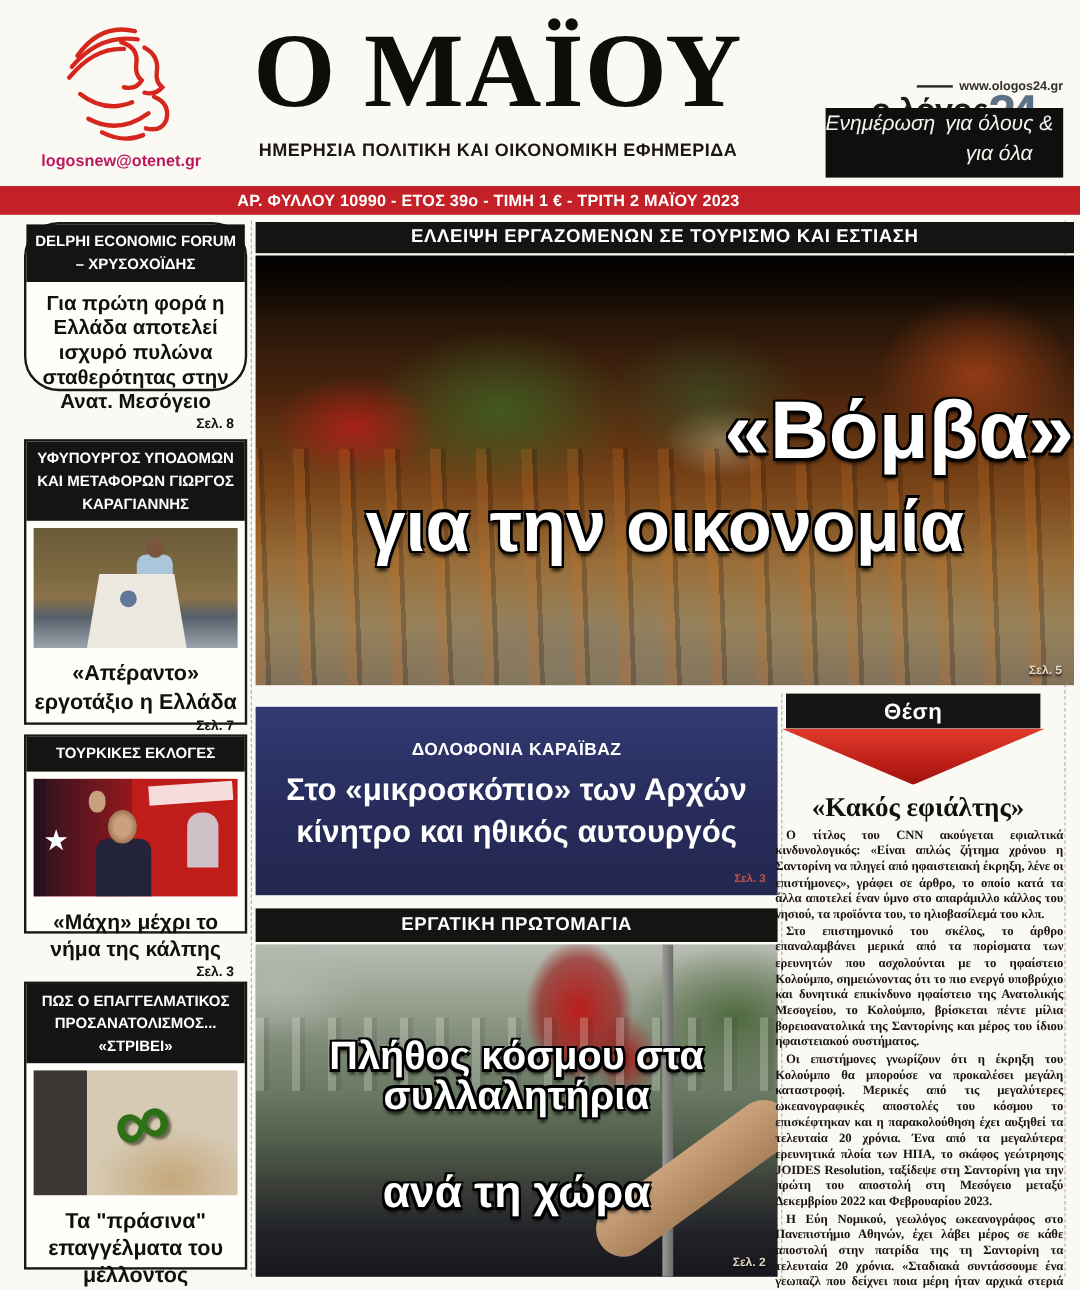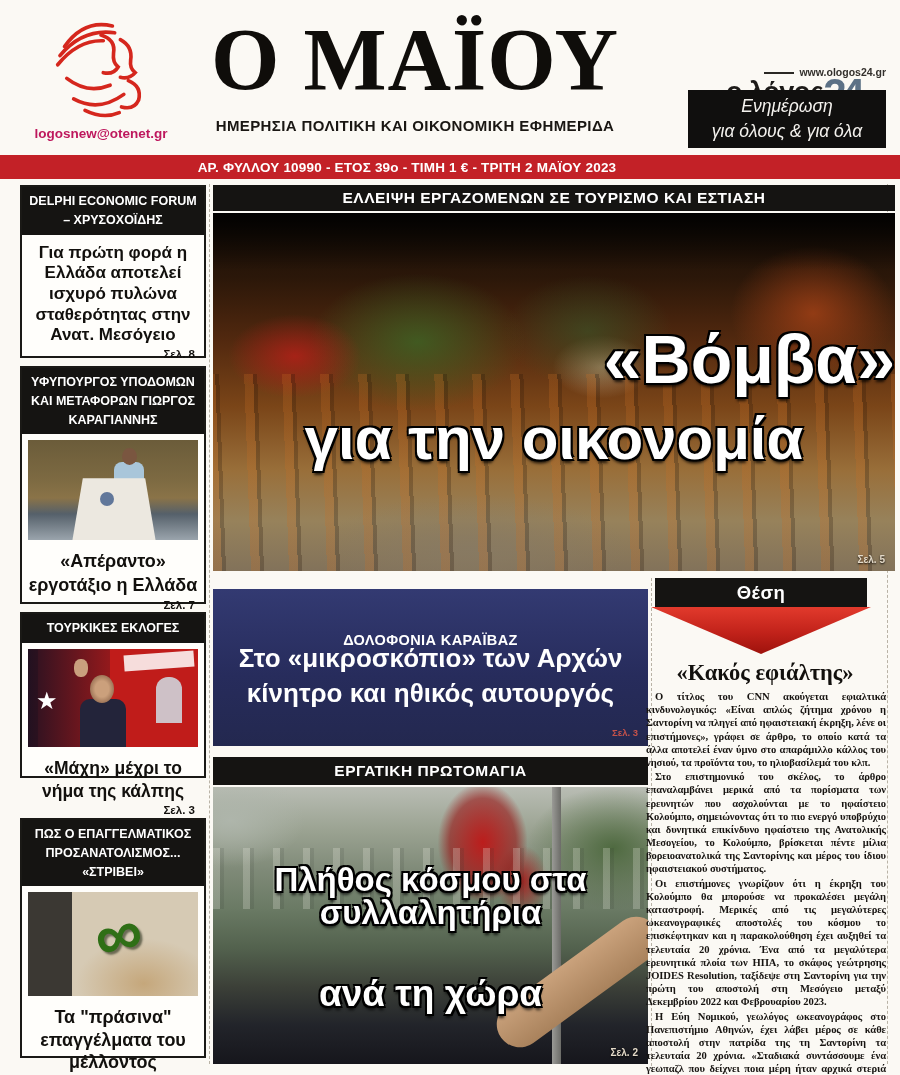--- a/index.html
+++ b/index.html
@@ -14,21 +14,21 @@
     font-weight:900;font-size:88px;line-height:1.04;color:#0f0d0a;letter-spacing:1px;}
   .masthead-sub{left:188px;top:117px;width:454px;text-align:center;font-weight:bold;font-size:15px;
     color:#1a1713;letter-spacing:.4px;}
   .weblogo{left:700px;top:26px;width:186px;text-align:center;white-space:nowrap;margin-top:44px;}
   .weblogo-text{font-size:27px;font-weight:bold;color:#1c1a18;letter-spacing:-.5px;}
   .weblogo-num{display:inline-block;font-size:42px;font-weight:800;color:#5c7186;line-height:.8;
     transform:translateY(7px);letter-spacing:-5px;}
   .weblogo-site{left:714px;top:66px;width:172px;text-align:right;font-size:10.5px;font-weight:bold;color:#33302c;}
   .weblogo-dash{display:inline-block;width:30px;height:2px;background:#2a2824;vertical-align:middle;margin-right:5px;}
   .tagline-box{left:688px;top:90px;width:198px;height:58px;background:#100f0e;color:#f4f2ee;
-    font-style:italic;font-size:17.5px;line-height:1.45;text-align:center;display:flex;flex-direction:column;justify-content:center;}
+    font-style:italic;font-size:17.5px;line-height:1.45;text-align:center;display:flex;justify-content:center;}
 
   
   .issue-bar{left:0;top:155px;width:900px;height:24px;background:#c32127;color:#fff;font-weight:bold;
     font-size:13.5px;display:flex;align-items:center;justify-content:center;padding-right:86px;box-sizing:border-box;letter-spacing:.2px;}
 
   
   .vsep{border-left:1px dashed #b9b3a6;width:0;}
   .vsep1{left:209px;top:184px;height:880px;}
   .vsep2{left:651px;top:578px;height:488px;}
   .vsep3{left:887px;top:184px;height:880px;}
@@ -58,21 +58,21 @@
   .photo-ref{position:absolute;right:10px;bottom:6px;font-size:10px;font-weight:bold;color:#e3d9c8;
     text-shadow:0 1px 2px rgba(0,0,0,.9);}
 
   
   .side-box{left:20px;width:186px;background:#fffefb;border:2px solid #1a1916;box-sizing:border-box;}
   .side-head{background:#151412;color:#fff;font-weight:bold;font-size:12.5px;line-height:1.5;
     text-align:center;padding:5px 4px;}
   .side-title{font-weight:bold;text-align:center;color:#12100d;padding:8px 5px 2px;}
   .side-ref{text-align:right;font-weight:bold;font-size:11.5px;color:#12100d;padding:0 9px 4px;}
   .side-photo{position:relative;margin:6px 6px 2px;overflow:hidden;}
-  .box1{top:185px;height:173px;} .box1 .side-title{font-size:17px;line-height:1.22;}
+  .box1{top:185px;height:141px;border-radius:29px;} .box1 .side-title{font-size:17px;line-height:1.22;}
   .box2{top:366px;height:238px;} .box2 .side-title{font-size:18px;line-height:1.3;}
   .box3{top:612px;height:166px;} .box3 .side-title{font-size:17.5px;line-height:1.3;}
   .box4{top:818px;height:240px;} .box4 .side-title{font-size:18px;line-height:1.25;}
 
   
   .photo-podium{height:100px;background:linear-gradient(180deg,#6b5c3a 0%,#7d6a42 40%,#8a7348 58%,#55606a 74%,#9aa4ac 100%);}
   .pd-shirt{left:86px;top:22px;width:30px;height:36px;background:#a9c6da;border-radius:8px 8px 0 0;}
   .pd-head{left:94px;top:8px;width:15px;height:17px;background:#7a5640;border-radius:50%;}
   .pd-podium{left:34px;top:38px;width:104px;height:62px;background:#ece8e0;
     clip-path:polygon(10% 100%,20% 0,80% 0,90% 100%);}
@@ -91,21 +91,21 @@
   
   .photo-infinity{height:104px;background:
       radial-gradient(90px 60px at 68% 88%, rgba(196,165,120,.95), transparent 75%),
       linear-gradient(90deg,#3b3833 0 26%,#d6cab4 26% 100%);}
   .inf-sym{left:30px;top:-4px;width:120px;text-align:center;font-size:66px;font-weight:bold;color:#2f6f16;
     transform:rotate(-14deg);text-shadow:2px 3px 2px rgba(20,30,10,.55);line-height:1.4;}
 
   
   .karaivaz{left:213px;top:589px;width:435px;height:157px;background:linear-gradient(180deg,#333a72 0%,#272c5c 55%,#23284f 100%);
     color:#fff;text-align:center;}
-  .karaivaz-kicker{left:0;top:28px;width:100%;font-size:14.5px;font-weight:bold;letter-spacing:.4px;margin-top:15px;}
+  .karaivaz-kicker{left:0;top:28px;width:100%;font-size:14.5px;font-weight:bold;letter-spacing:.4px;}
   .karaivaz-title{left:4px;top:52px;width:427px;font-size:26px;font-weight:bold;line-height:1.35;}
   .karaivaz-ref{position:absolute;right:10px;bottom:8px;font-size:9.5px;font-weight:bold;color:#c4524a;}
 
   
   .mayday-photo{left:213px;top:787px;width:435px;height:277px;overflow:hidden;
     background:
       radial-gradient(60px 80px at 62% 20%, rgba(190,22,22,.95), rgba(150,15,15,.6) 55%, transparent 75%),
       radial-gradient(36px 50px at 71% 34%, rgba(168,18,18,.85), transparent 72%),
       radial-gradient(120px 85px at 92% 22%, rgba(68,98,52,.85), transparent 72%),
       radial-gradient(95px 60px at 4% 12%, rgba(175,182,172,.95), transparent 78%),

